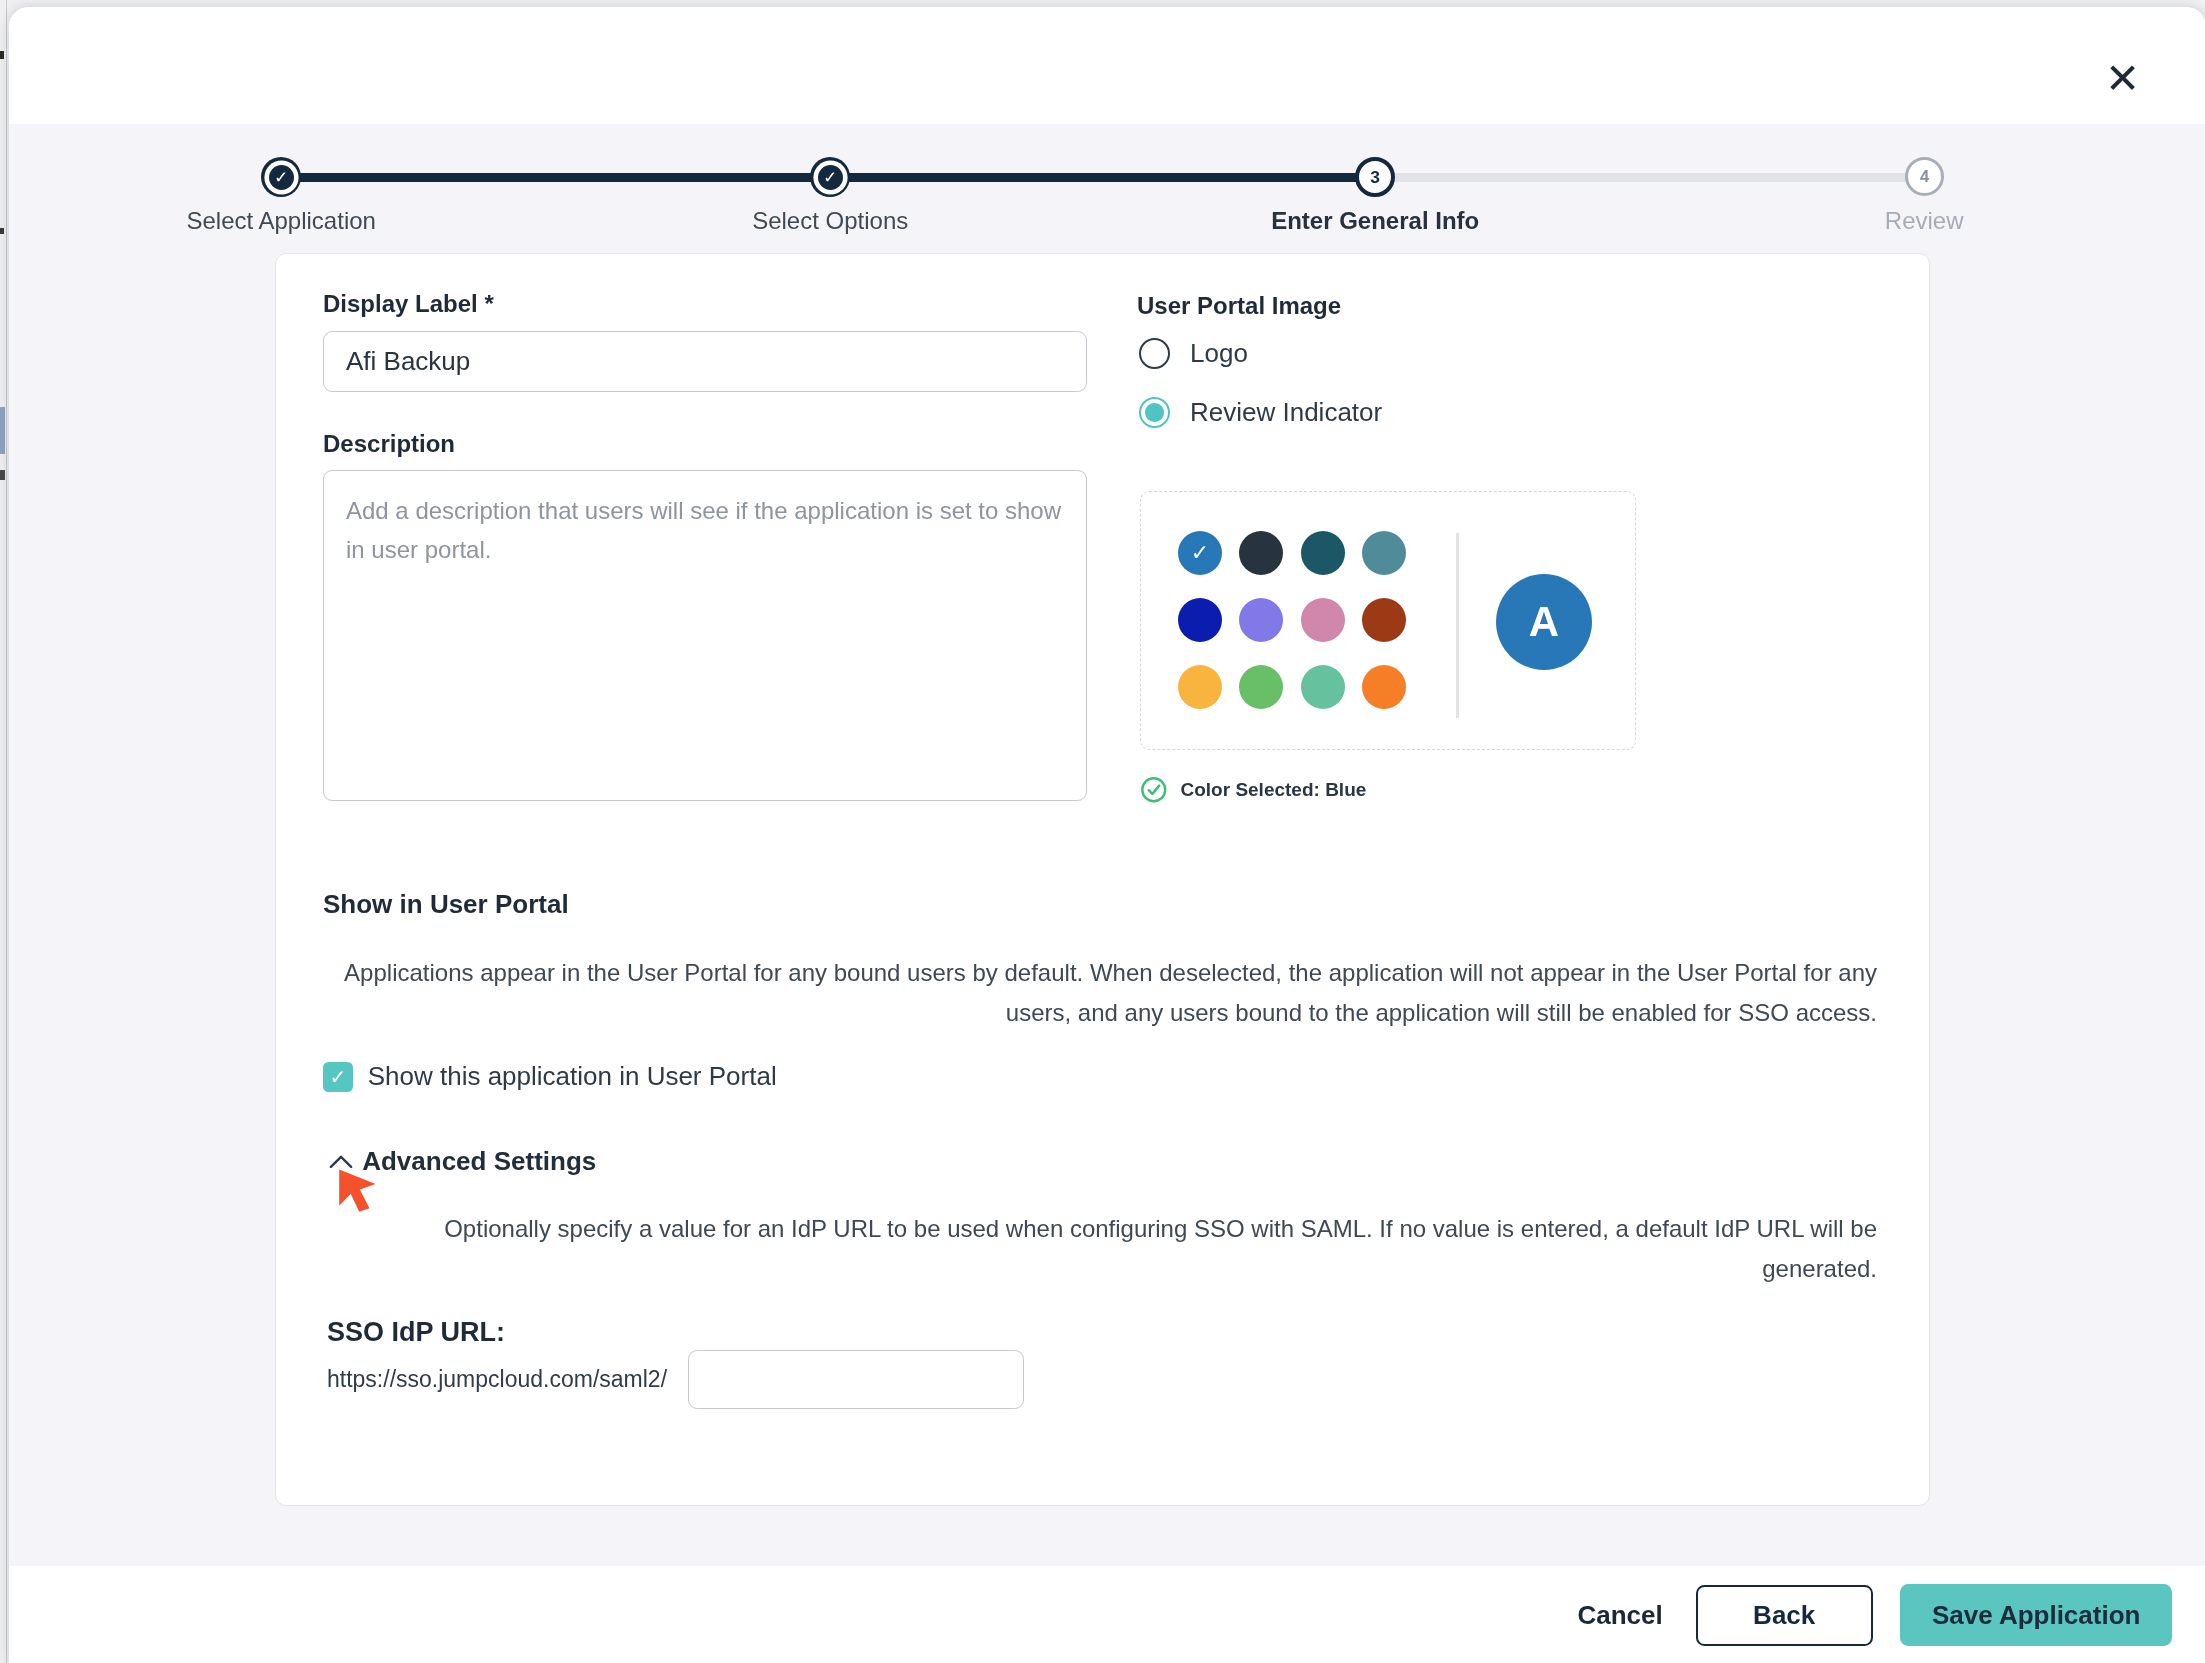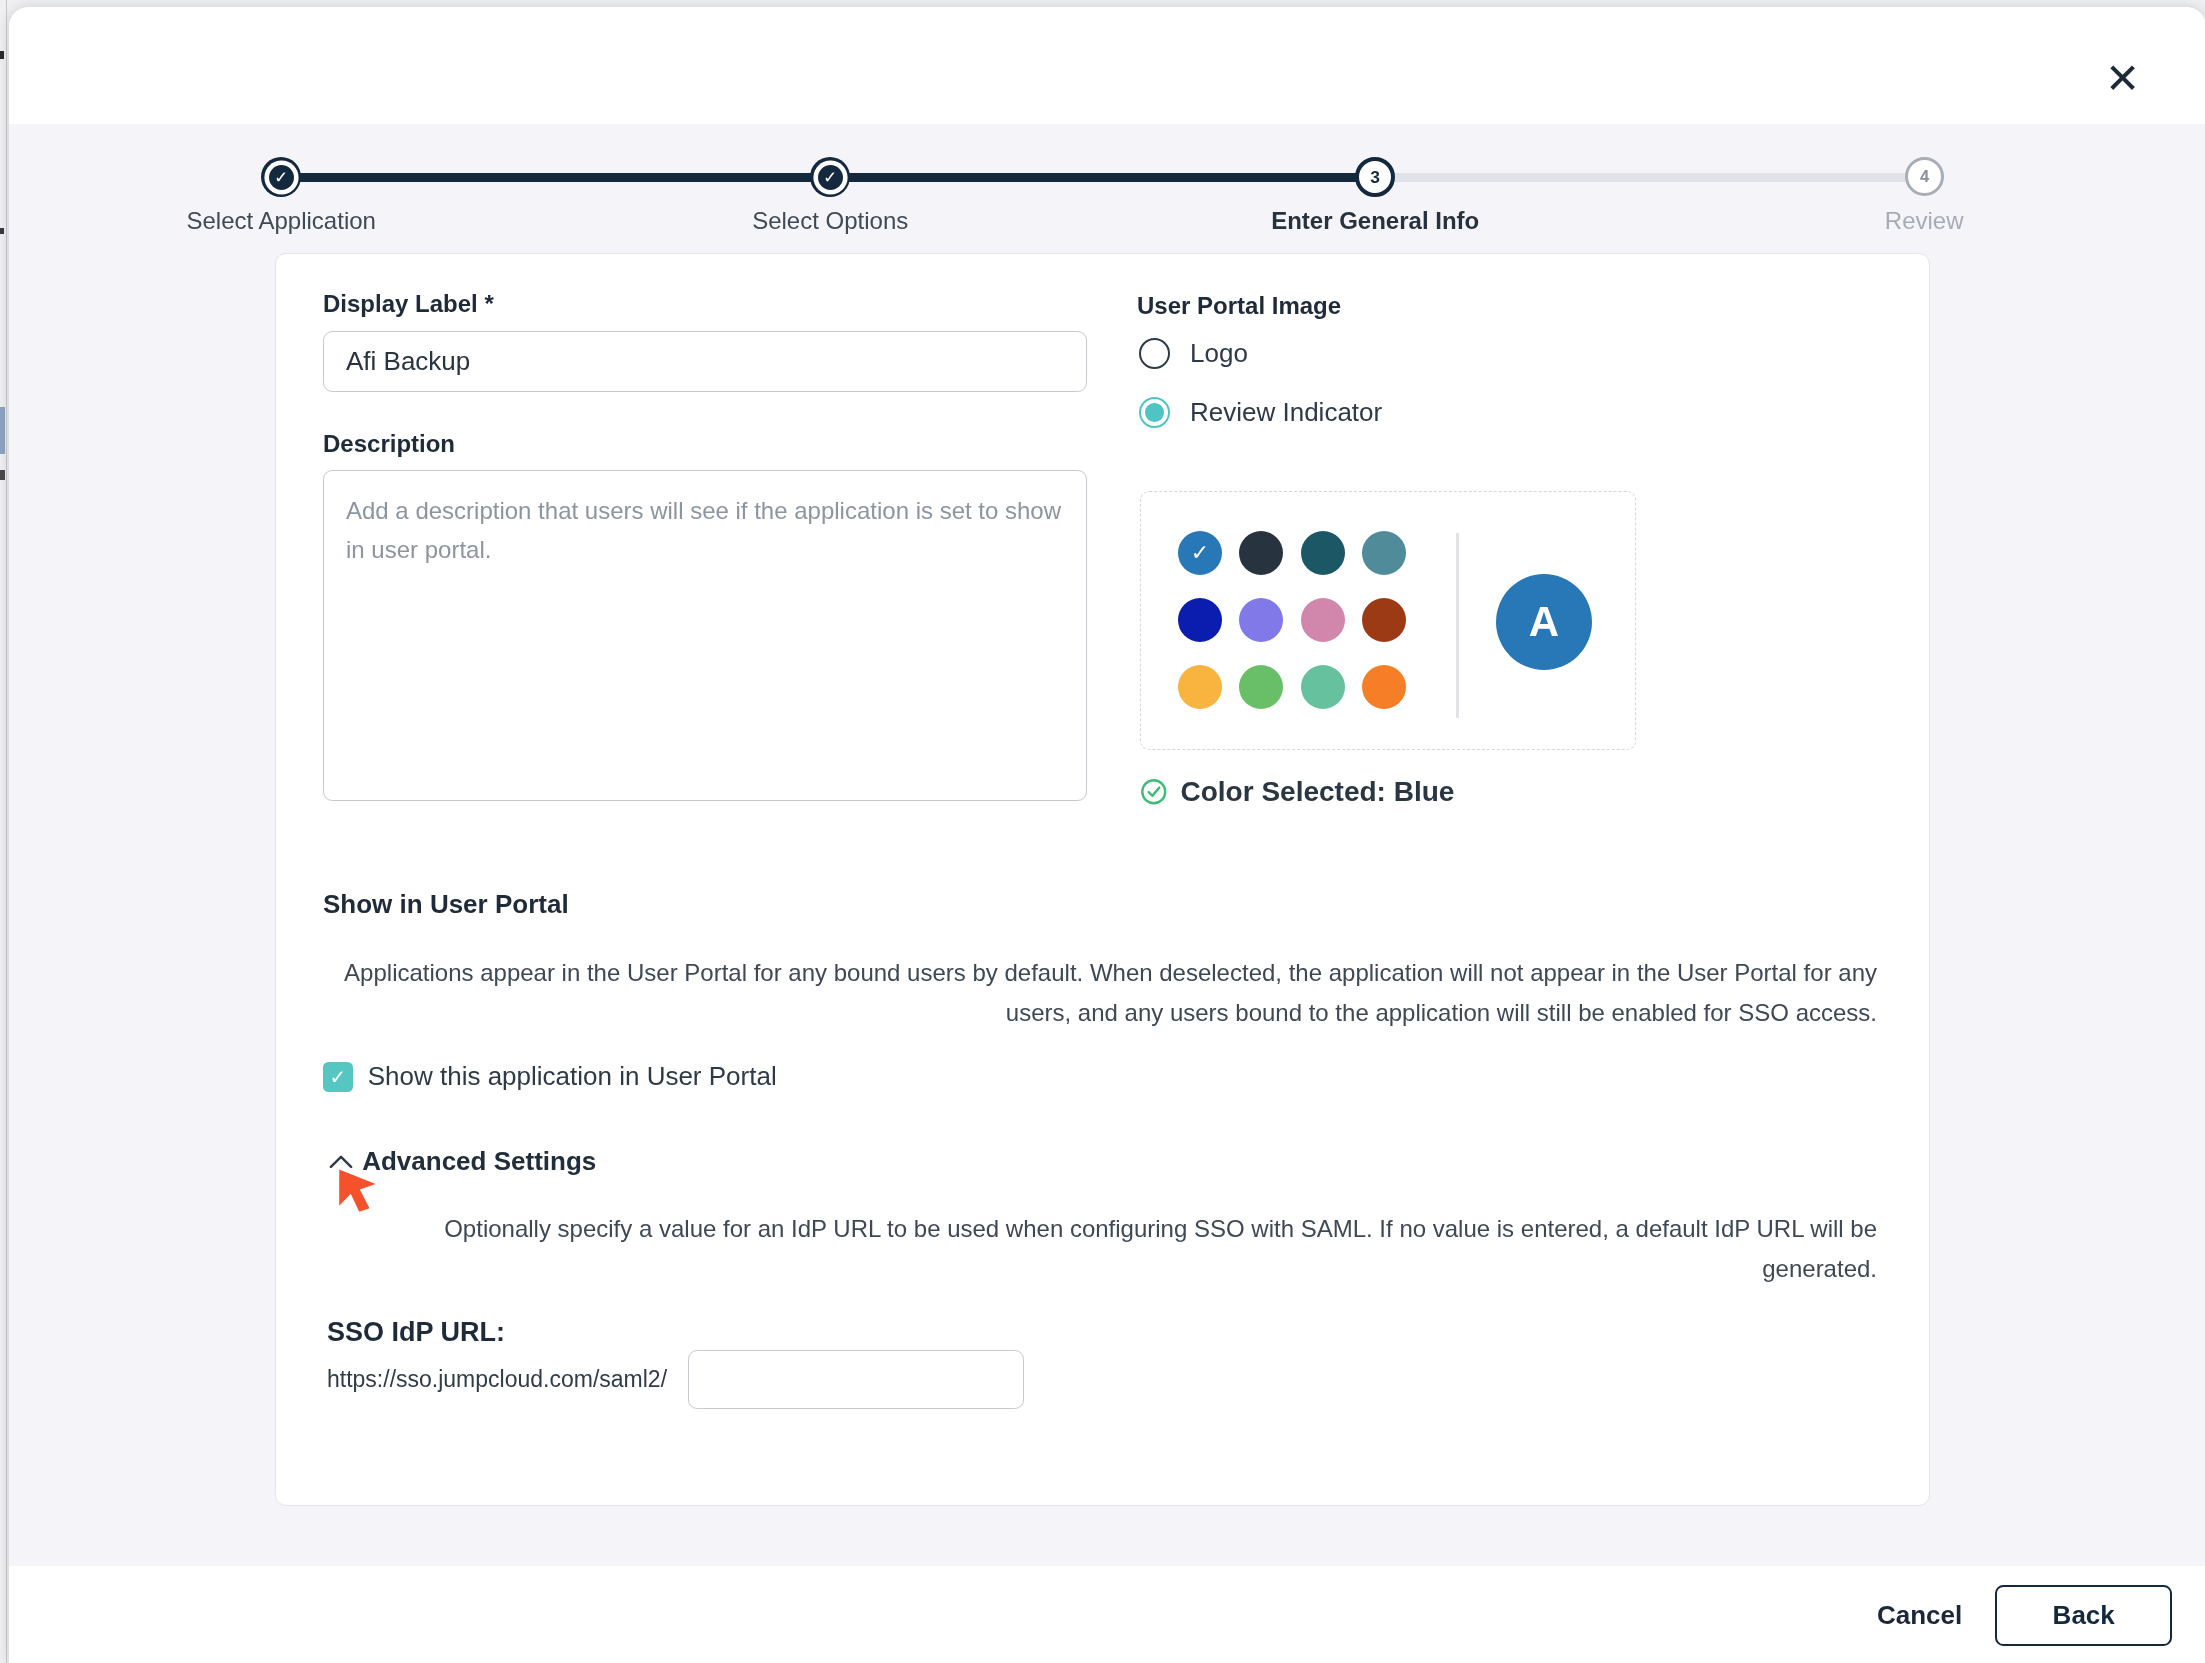--- a/index.html
+++ b/index.html
@@ -57,21 +57,21 @@
   
   .swatch-box{position:absolute;left:1140px;top:491px;width:496px;height:259px;border:1.8px dashed #d5d7db;border-radius:9.2px;background:#fff;}
   .swatch-grid{position:absolute;left:1178px;top:531px;width:230px;display:grid;grid-template-columns:repeat(4,44px);
                grid-column-gap:17.4px;grid-row-gap:23px;z-index:2;}
   .swatch{width:44px;height:44px;border-radius:50%;display:flex;align-items:center;justify-content:center;
           color:#fff;font-size:22px;font-weight:bold;cursor:pointer;}
   .swatch-divider{position:absolute;left:1456px;top:533px;width:2.8px;height:185px;background:#e2e3e6;z-index:2;}
   .color-preview{position:absolute;left:1496px;top:574px;width:96px;height:96px;border-radius:50%;z-index:2;
                  display:flex;align-items:center;justify-content:center;color:#fff;font-size:42px;font-weight:bold;}
   .color-selected-row{position:absolute;left:1140px;top:776px;display:flex;align-items:center;gap:13px;}
-  .color-selected-text{font-size:28px;font-weight:bold;color:#2a3642;}
+  .color-selected-text{font-size:19px;font-weight:bold;color:#2a3642;}
 
   .para{position:absolute;font-size:24px;line-height:40px;color:#3e4955;width:1554px;text-align:right;}
 
   
   .checkbox-row{position:absolute;left:323px;top:1061px;display:flex;align-items:center;gap:14.7px;}
   .checkbox{width:30px;height:30px;border-radius:5.5px;background:#55c6c1;display:flex;align-items:center;justify-content:center;
             color:#fff;font-size:20px;cursor:pointer;}
   .checkbox-label{font-size:26px;color:#2e3a47;}
 
   
@@ -208,16 +208,17 @@
 
   <div class="field-label" style="left:327px;top:1317px;font-size:27px;">SSO IdP URL:</div>
   <div class="url-row">
     <span class="url-prefix">https://sso.jumpcloud.com/saml2/</span>
     <input class="text-input url-input" value="" style="">
   </div>
 
   <div class="modal-footer" style="position:absolute;left:9.2px;top:1566px;">
     <button class="btn btn-text">Cancel</button>
     <button class="btn btn-back">Back</button>
+    <button class="btn btn-save">Save Application</button>
   </div>
 
 </div>
 
 
 </body></html>

